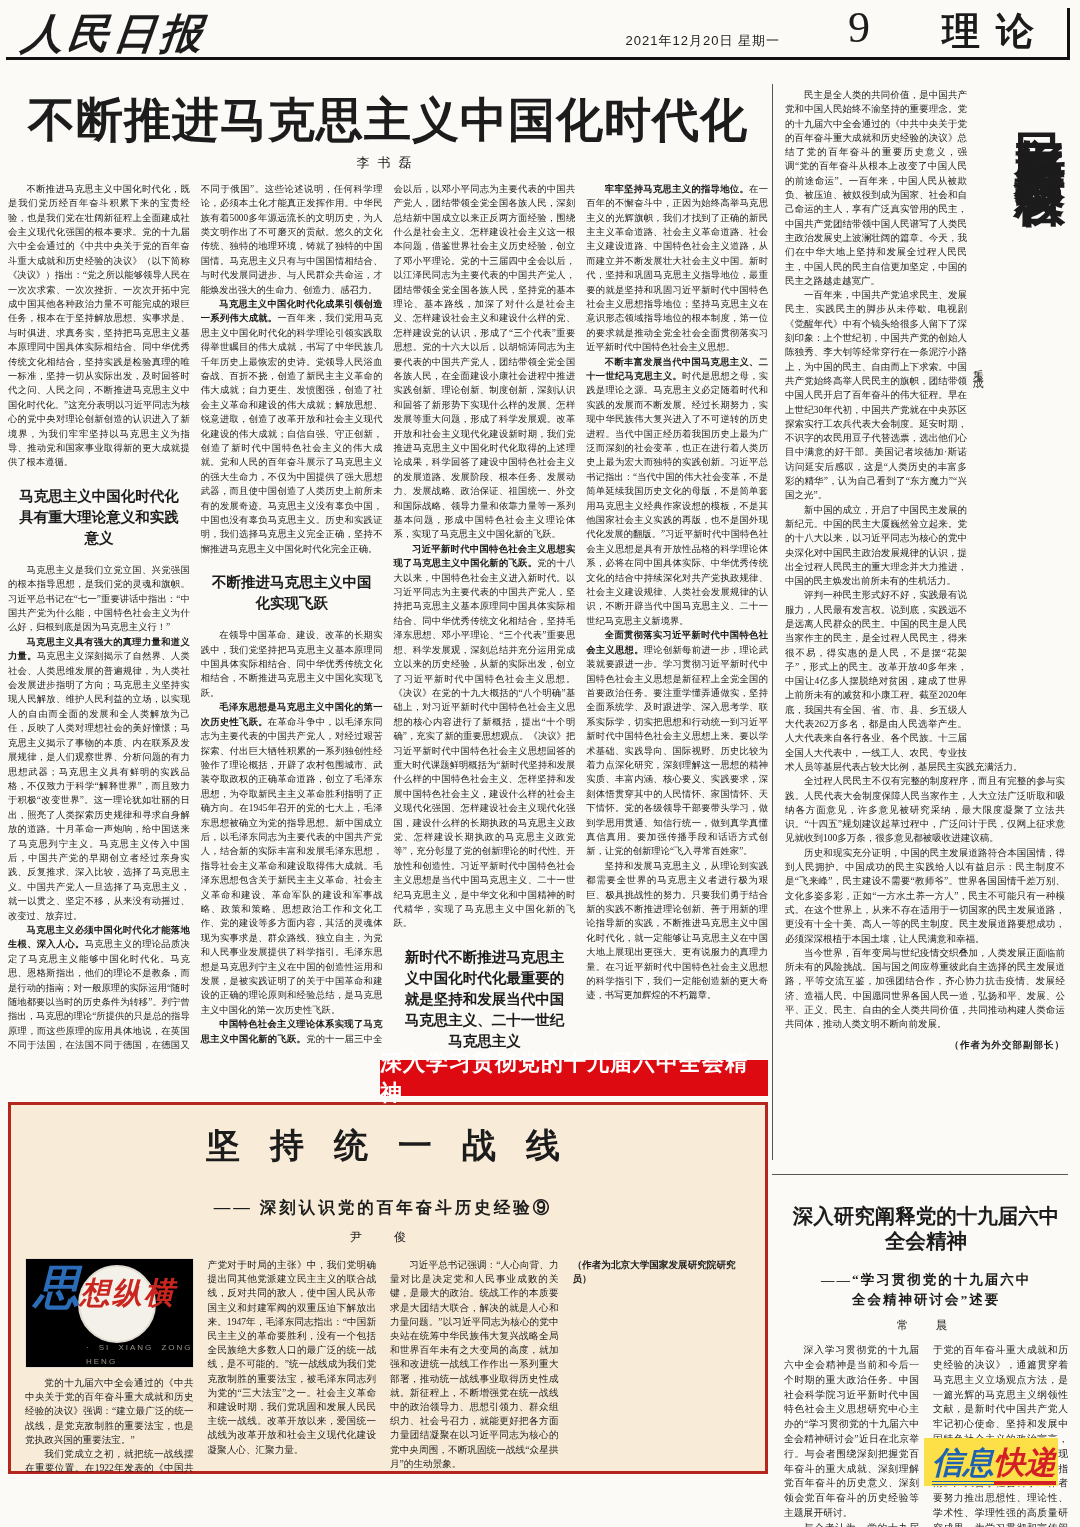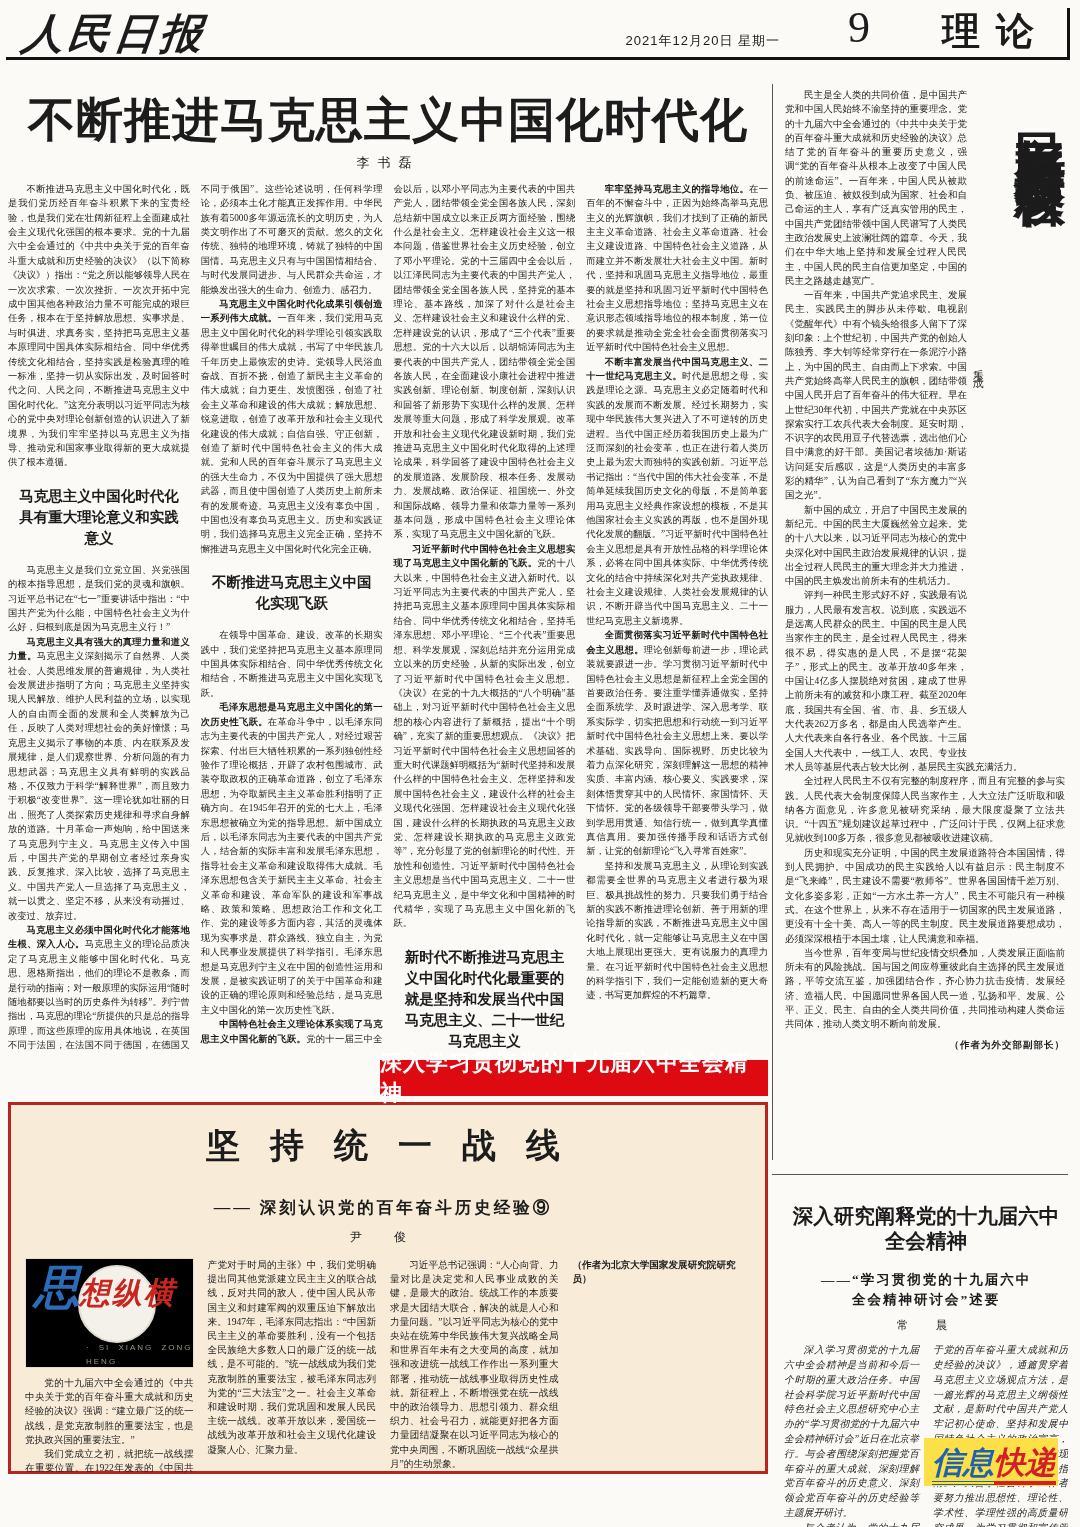--- a/index.html
+++ b/index.html
@@ -55,21 +55,21 @@
   .vtitle-wrap{float:right;width:88px;height:656px;position:relative;margin:4px 0 10px 10px;}
   .vtitle{position:absolute;right:0;top:0;writing-mode:vertical-rl;text-orientation:upright;font-size:51px;font-weight:bold;letter-spacing:4px;line-height:1;font-family:"Liberation Serif",serif;}
   .v-byline{position:absolute;left:-6px;top:268px;writing-mode:vertical-rl;text-orientation:upright;font-size:11px;letter-spacing:4px;color:#333;}
 
   
   .seminar{margin-top:14px;border-top:1px solid #555;padding:12px 0 0 12px;position:relative;height:318px;box-sizing:border-box;}
   .sem-title{font-family:"Liberation Sans",sans-serif;font-weight:700;font-size:20.5px;text-align:center;line-height:1.2;}
   .sem-sub{font-size:13.5px;font-weight:bold;letter-spacing:2px;margin-top:8px;line-height:20px;text-align:center;}
   .sem-byline{text-align:center;font-size:11.5px;letter-spacing:8px;margin:8px 0 10px 0;}
   .sem-body{height:212px;column-count:2;column-gap:14px;column-fill:auto;overflow:hidden;text-align:justify;font-size:9.8px;line-height:14.8px;}
-  .sem-body p.blk{margin:0;text-indent:2em;font-style:italic;}
+  .sem-body p.blk{margin:0;text-indent:2em;}
   .xxkd-logo{position:absolute;right:10px;bottom:6px;background:#fde047;padding:4px 2px 2px 8px;font-style:italic;font-weight:900;font-family:"Liberation Sans",sans-serif;white-space:nowrap;}
   .xxkd-xinxi{font-size:31px;color:#1f63b0;border-bottom:4px double #1f63b0;padding-bottom:1px;}
   .xxkd-kuaidi{font-size:31px;color:#d31f26;border-bottom:4px solid #d31f26;padding-bottom:1px;}
 </style>
 </head>
 <body>
 
 <div class="page">
 
   <header class="hdr">

